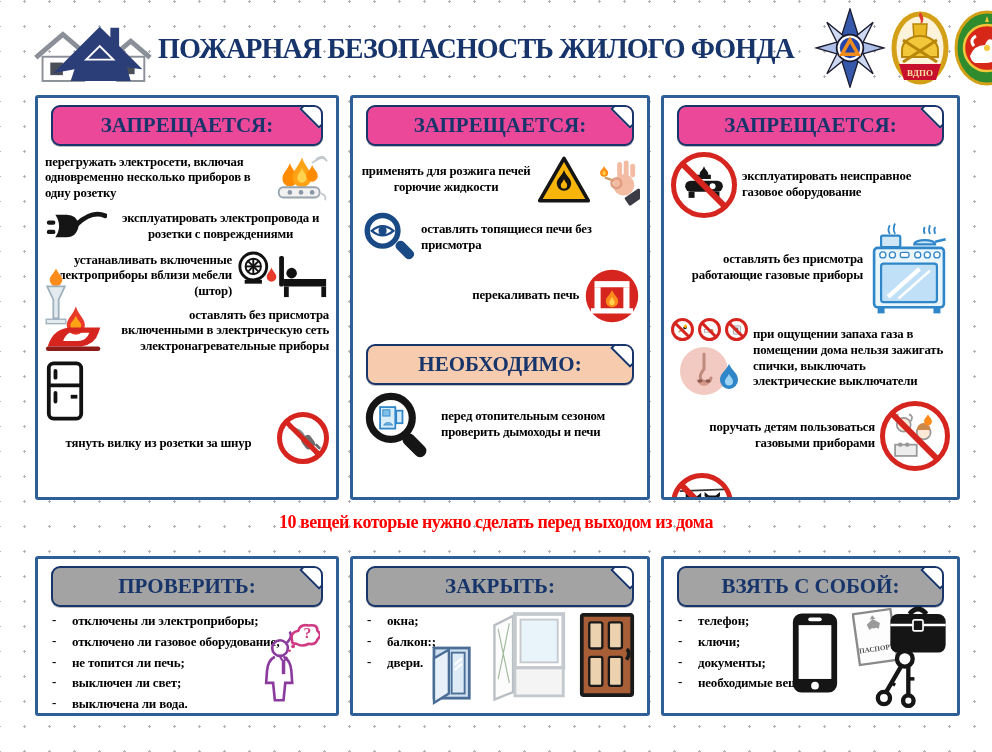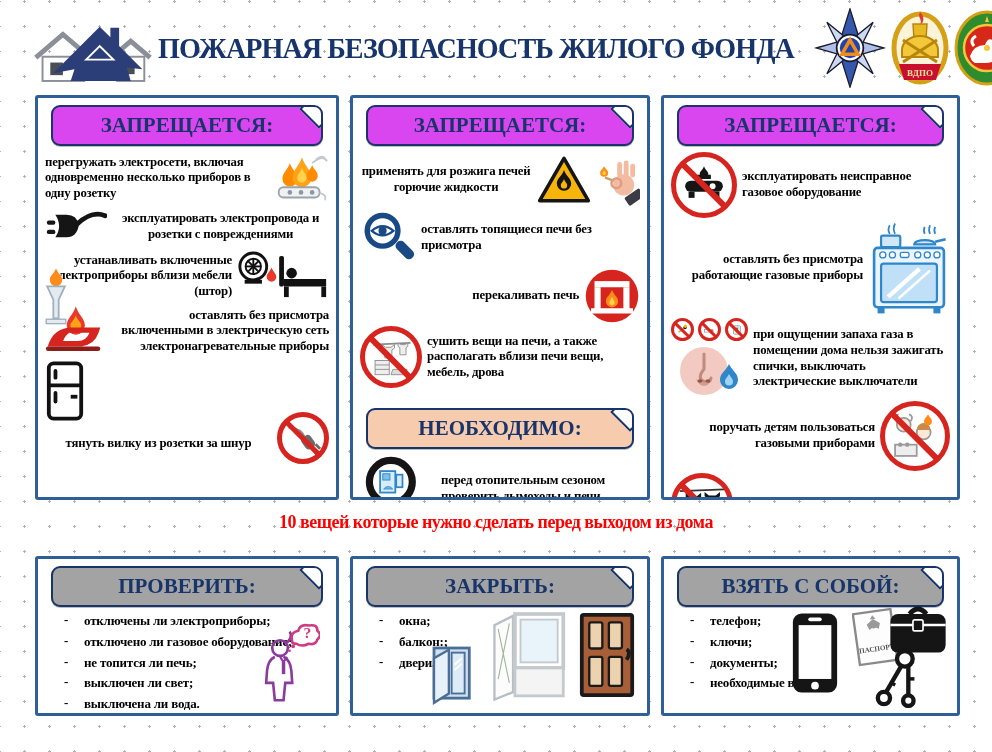--- a/index.html
+++ b/index.html
@@ -15,21 +15,21 @@
   
   .panel{position:absolute;background:#fff;border:3px solid #2e5f96;border-radius:3px;box-sizing:border-box;overflow:hidden;}
   #p1{left:35px;top:95px;width:304px;height:405px;}
   #p2{left:350px;top:95px;width:300px;height:405px;}
   #p3{left:661px;top:95px;width:299px;height:405px;}
   .pill{position:relative;margin:7px 13px 3px;height:37px;border:2.5px solid #17356b;border-radius:9px;
     display:flex;align-items:center;justify-content:center;overflow:hidden;
     color:#17356b;font-weight:bold;font-size:21px;box-shadow:0 1px 0 rgba(0,0,0,.25);}
   .pill::after{content:'';position:absolute;top:-12px;right:-12px;width:24px;height:24px;background:#fff;
     border:2.5px solid #17356b;transform:rotate(45deg);}
-  .pill.violet{background:#d946ef;}
+  .pill.violet{background:#ec4899;}
   .pill.peach{background:#f7cbad;margin-top:16px;}
   .pill.green{background:#a3a3a3;}
   .pbody{padding:2px 7px 3px;display:flex;flex-direction:column;}
   .row{display:flex;align-items:center;gap:5px;margin:1px 0;}
   .txt{flex:1;font-weight:bold;font-size:12.8px;line-height:1.22;color:#000;letter-spacing:-0.2px;}
   .t-l{text-align:left}.t-r{text-align:right}.t-c{text-align:center}
   .ic{flex:none;display:flex;align-items:center;justify-content:center;}
   
   .no{position:relative;flex:none;display:flex;align-items:center;justify-content:center;}
   .no::before{content:'';position:absolute;inset:0;border-radius:50%;border:5px solid #d6241f;box-sizing:border-box;}
@@ -37,21 +37,21 @@
   .no.sm::before{border-width:3px;}
   .no.sm::after{min-height:3px;}
   .minis{flex:none;display:flex;flex-direction:column;gap:2px;}
   .minis .mrow{display:flex;gap:4px;}
   
   .red-title{position:absolute;left:0;top:512px;width:100%;text-align:center;color:#ff0000;font-weight:bold;font-size:18px;letter-spacing:-0.5px;}
   
   #b1{left:35px;top:556px;width:304px;height:160px;}
   #b2{left:350px;top:556px;width:300px;height:160px;}
   #b3{left:661px;top:556px;width:299px;height:160px;}
-  .blist{list-style:none;margin:4px 0 0;padding:0 6px 0 24px;}
+  .blist{list-style:none;margin:4px 0 0;padding:0 6px 0 12px;}
   .blist li{position:relative;padding-left:22px;font-weight:bold;font-size:13px;color:#000;line-height:1.6;letter-spacing:-0.2px;}
   .blist li::before{content:'-';position:absolute;left:2px;top:-1px;font-weight:bold;}
   .abs{position:absolute;}
 </style>
 </head>
 <body>
 
 <div class="page">
 
   <div class="hdr">
@@ -251,34 +251,20 @@
             <circle cx="32" cy="32" r="30" fill="#d6241f"></circle>
             <rect x="12" y="15" width="40" height="7" fill="#fff"></rect>
             <rect x="12" y="22" width="7" height="26" fill="#fff"></rect>
             <rect x="45" y="22" width="7" height="26" fill="#fff"></rect>
             <rect x="8" y="46" width="48" height="6" fill="#fff"></rect>
             <path d="M32 25 c-3 7 -7 8 -7 13 a7 7 0 0 0 14 0 c0-5-4-6-7-13z" fill="#ff8c1a"></path>
             <path d="M32 33 c-1.5 3.5 -3 4 -3 6.5 a3 3 0 0 0 6 0 c0-2.5-1.5-3-3-6.5z" fill="#ffd34d"></path>
           </svg>
         </span>
       </div>
-      <div class="row">
-        <span class="no" style="width:62px;height:62px">
-          <svg width="46" height="46" viewBox="0 0 52 52">
-            <line x1="6" y1="12" x2="48" y2="10" stroke="#8a8a8a" stroke-width="2"></line>
-            <path d="M16 12 l4 3 h6 l4 -3 v4 l-3 2 v9 h-8 v-9 l-3 -2z" fill="#eee" stroke="#8a8a8a"></path>
-            <path d="M34 10 l3 2 h5 l3 -2 v4 l-2 1.5 v8 h-7 v-8 l-2 -1.5z" fill="#eee" stroke="#8a8a8a"></path>
-            <rect x="8" y="30" width="16" height="16" fill="#eee" stroke="#8a8a8a"></rect>
-            <line x1="8" y1="35" x2="24" y2="35" stroke="#8a8a8a"></line>
-              <line x1="8" y1="40" x2="24" y2="40" stroke="#8a8a8a"></line>
-            <path d="M28 40 h16 v6 h-18z" fill="#ddd" stroke="#8a8a8a"></path>
-          </svg>
-        </span>
-        <div class="txt t-l">сушить вещи на печи, а также располагать вблизи печи вещи, мебель, дрова</div>
-      </div>
     </div>
     <div class="pill peach">НЕОБХОДИМО:</div>
     <div class="pbody">
       <div class="row">
         <span class="ic">
           <svg width="76" height="68" viewBox="0 0 84 76">
             <circle cx="34" cy="30" r="24" fill="#fff" stroke="#151515" stroke-width="8"></circle>
             <rect x="22" y="18" width="17" height="24" fill="#d9edf9" stroke="#2f86c8" stroke-width="2"></rect>
             <rect x="25" y="21" width="8" height="7" fill="#7fc0e8" stroke="#2f86c8"></rect>
             <path d="M26 38 a6 6 0 0 1 10 0 z" fill="#7fc0e8" stroke="#2f86c8"></path>

